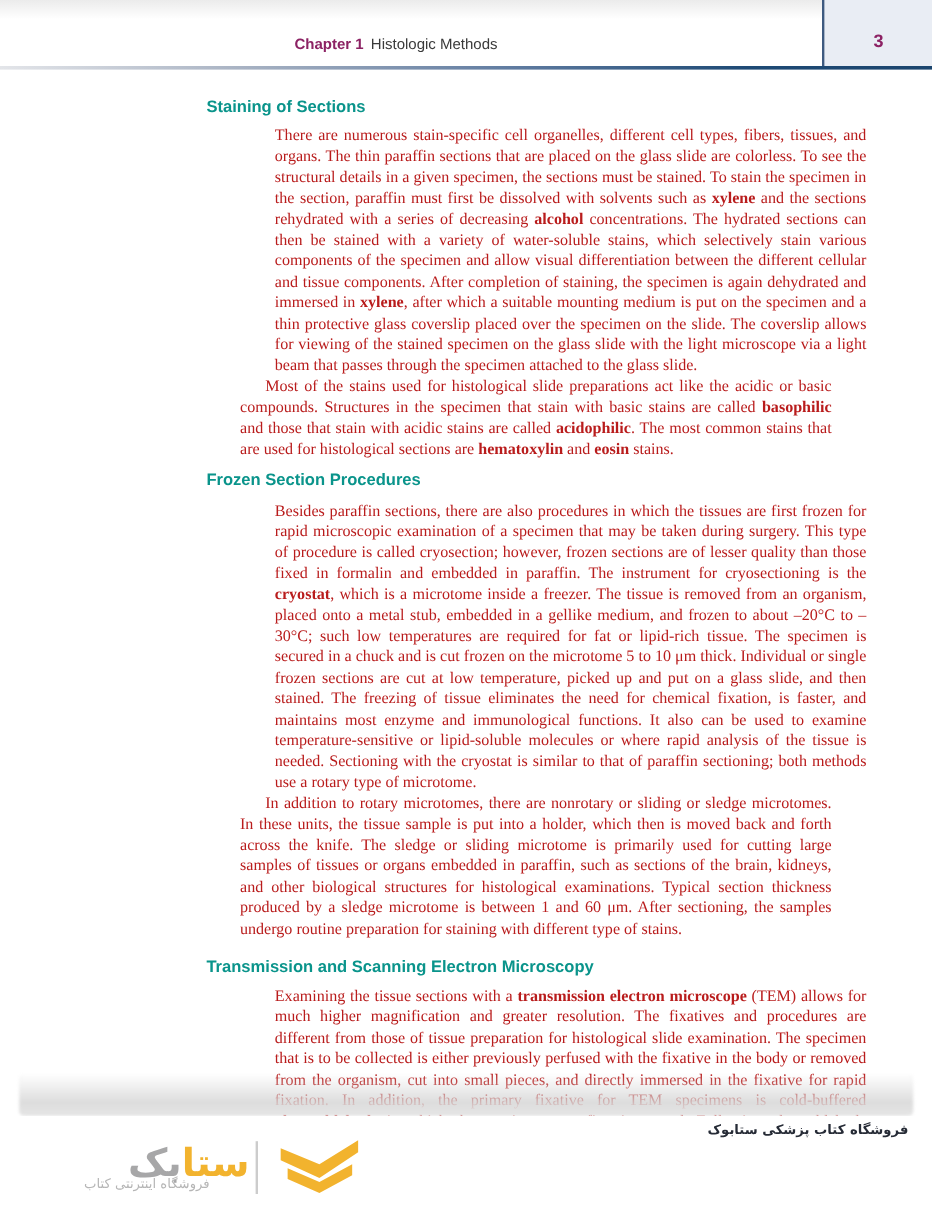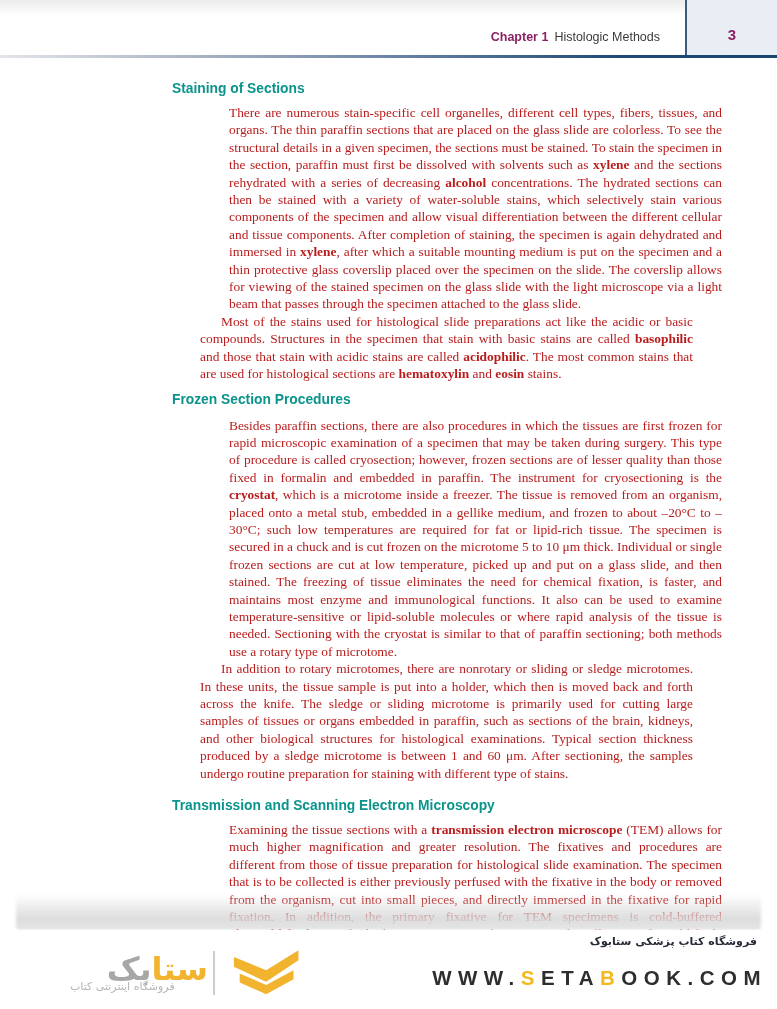--- a/index.html
+++ b/index.html
@@ -12,21 +12,21 @@
 
   
   .top-shade{position:absolute;top:0;left:0;right:91px;height:16px;
     background:linear-gradient(to bottom,#ebebeb,#ffffff);}
   .pageno-box{position:absolute;top:0;left:687px;right:0;height:56px;
     background:#e9edf4;}
   .pageno{position:absolute;top:26px;left:687px;right:0;text-align:center;
     font-family:"Liberation Sans","DejaVu Sans",sans-serif;
     font-weight:bold;font-size:15px;color:#8c2264;}
   .header-divider{position:absolute;top:0;left:685px;width:2px;height:56px;background:#3e5a80;}
-  .header-line{position:absolute;top:30px;left:0;width:660px;text-align:right;
+  .header-line{position:absolute;top:30px;left:0;width:660px;text-align:center;
     font-family:"Liberation Sans","DejaVu Sans",sans-serif;font-size:12.5px;color:#3a3a3a;
     white-space:nowrap;}
   .header-line .chap{font-weight:bold;color:#8c2264;margin-right:6px;}
   .header-rule{position:absolute;top:55px;left:0;right:0;height:3px;
     background:linear-gradient(to right,#e3e5e9 0%,#aab4c4 25%,#5f7ba0 55%,#1e4a75 80%,#1b456e 100%);}
 
   
   .content{position:absolute;top:57px;left:172px;width:550px;}
   .h-teal{font-family:"Liberation Sans","DejaVu Sans",sans-serif;font-weight:bold;
     font-size:13.8px;color:#0a948b;margin:24px 0 0 0;}
@@ -94,16 +94,15 @@
     <svg class="emblem" viewBox="0 0 80 58" aria-hidden="true">
       <polygon points="0,12 39,28 78,4 78,16 39,42 0,24" fill="#f2b32e"></polygon>
       <polygon points="7,32 39,46 72,28 72,39 39,57 7,43" fill="#f2b32e"></polygon>
     </svg>
     <div class="brand-divider"></div>
     <div class="wordmark">
       <span class="wm-a">ستا</span><span class="wm-b">بک</span>
     </div>
     <div class="tagline">فروشگاه اینترنتی کتاب</div>
     <div class="store-title">فروشگاه کتاب پزشکی ستابوک</div>
-    <div class="site-url"><span class="seg-dark">WWW.</span><span class="seg-accent">S</span><span class="seg-dark">ETA</span><span class="seg-accent">B</span><span class="seg-dark">OOK.COM</span></div>
   </div>
 
 </div>
 
 </body></html>

